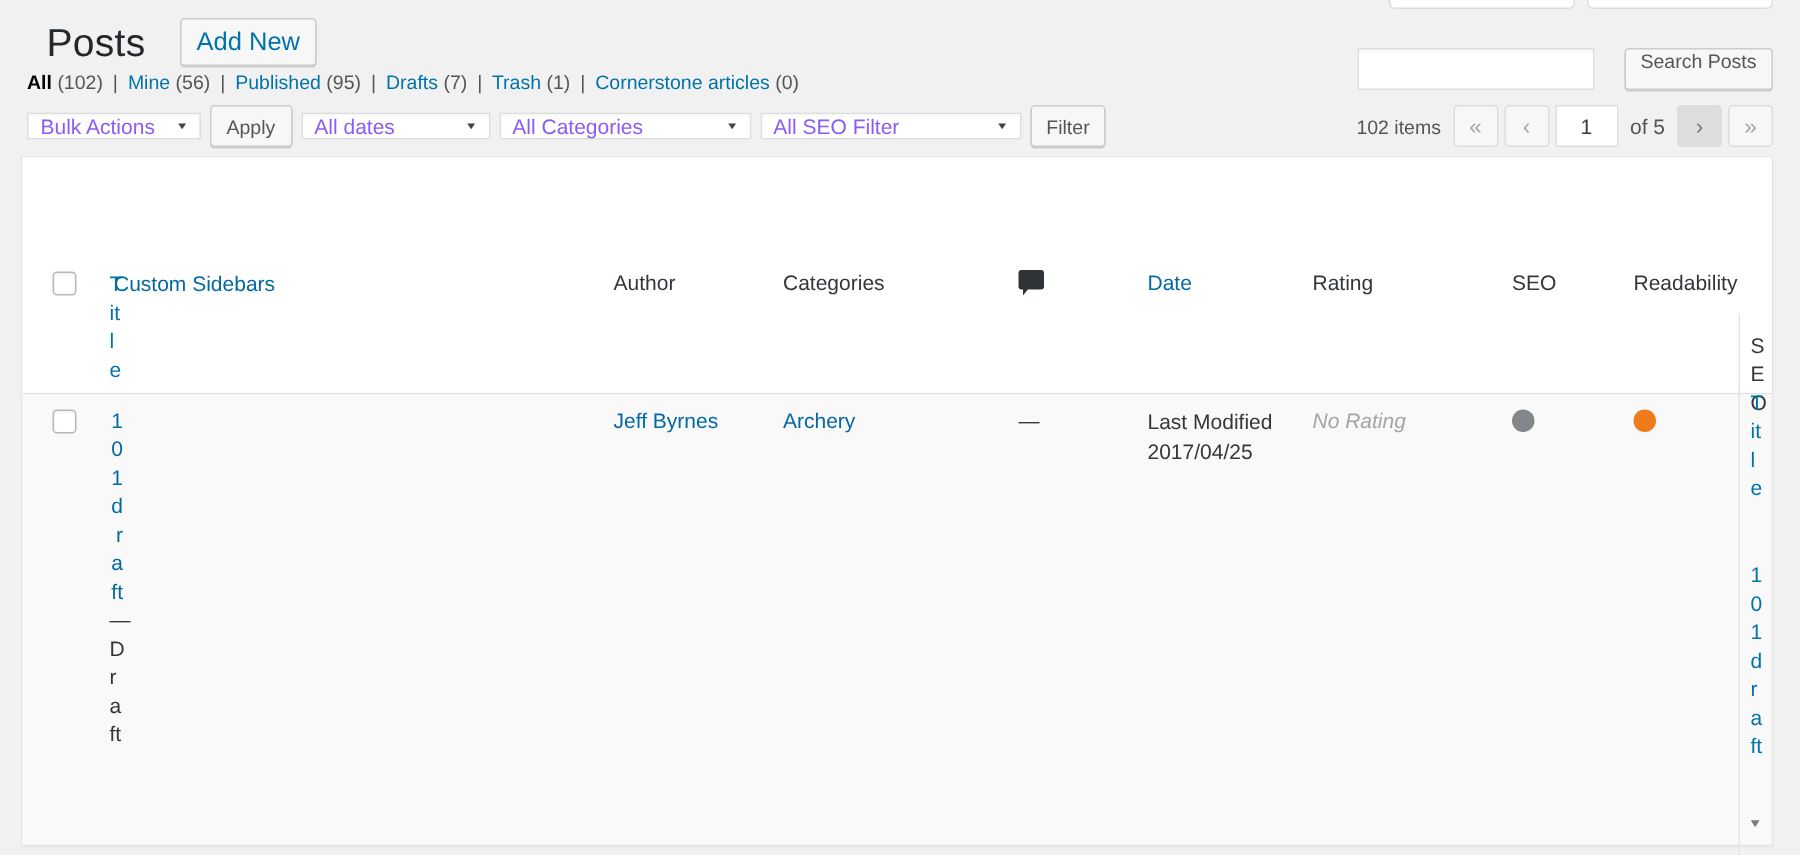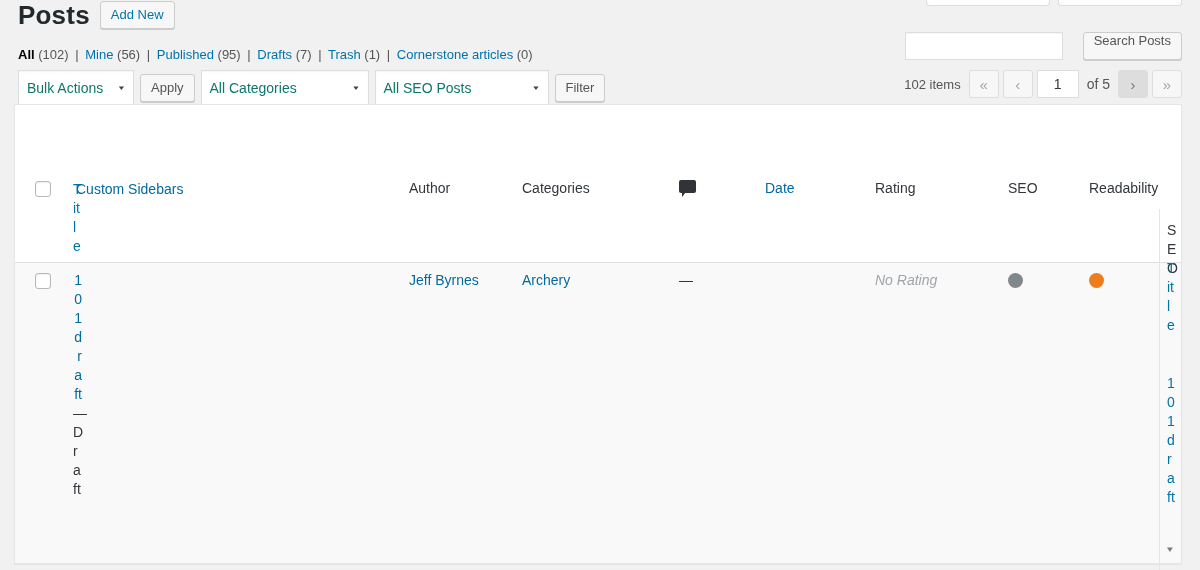--- a/index.html
+++ b/index.html
@@ -23,25 +23,25 @@
     display: flex; align-items: flex-end; justify-content: center;
     padding-bottom: 1px; box-sizing: border-box;
   }
 
   
   .title-row {
     position: absolute; left: 18px; top: 0px;
     display: flex; align-items: center; gap: 10px;
   }
   .page-title {
-    font-size: 26px; font-weight: 700; color: #23282d;
-    line-height: 30px; margin: 0; letter-spacing: .2px;
+    font-size: 26px; font-weight: 400; color: #23282d;
+    line-height: 30px; margin: 13px; letter-spacing: .2px;
   }
   .add-new-btn {
-    font-size: 13px; line-height: 1;
+    font-size: 17px; line-height: 1;
     padding: 6px 10px 7px;
     background: #f7f7f7; border: 1px solid #ccc;
     border-radius: 3px; color: #0073aa;
     box-shadow: 0 1px 0 #ccc; cursor: pointer;
     white-space: nowrap;
   }
 
   
   .status-links {
     position: absolute; left: 18px; top: 46px;
@@ -73,23 +73,23 @@
     cursor: pointer; white-space: nowrap;
   }
 
   
   .tablenav {
     position: absolute; left: 18px; right: 18px; top: 70px; height: 30px;
   }
   .alignleft { position: absolute; left: 0; top: 0; display: flex; align-items: center; gap: 6px; }
 
   .wp-select {
-    position: relative; height: 35px; box-sizing: border-box;
+    position: relative; height: 18px; box-sizing: border-box;
     background: #fff; border: 1px solid #ddd; border-radius: 0;
-    font-size: 14px; color: #0f766e;
+    font-size: 14px; color: #8b5cf6;
     display: flex; align-items: center; padding: 0 24px 0 8px;
     box-shadow: 0 1px 2px rgba(0,0,0,.04) inset;
     cursor: pointer; white-space: nowrap; text-align: right;
   }
   .wp-select::after {
     content: "▼"; position: absolute; right: 7px; top: 50%;
     transform: translateY(-50%) scaleY(.7); font-size: 9px; color: #444;
   }
   .sel-bulk  { width: 116px; }
   .sel-dates { width: 126px; }
@@ -250,22 +250,23 @@
 
   <div class="search-wrap">
     <input class="search-input" type="text" placeholder="" style="">
     <span class="search-btn">Search Posts</span>
   </div>
 
   <div class="tablenav">
     <div class="alignleft">
       <div class="wp-select sel-bulk">Bulk Actions</div>
       <div class="wp-btn">Apply</div>
+      <div class="wp-select sel-dates">All dates</div>
       <div class="wp-select sel-cats">All Categories</div>
-      <div class="wp-select sel-seo">All SEO Posts</div>
+      <div class="wp-select sel-seo">All SEO Filter</div>
       <div class="wp-btn">Filter</div>
     </div>
 
     <div class="alignright">
       <span class="displaying-num">102 items</span>
       <span class="pg-btn">«</span>
       <span class="pg-btn">‹</span>
       <span class="pg-current">1</span>
       <span class="pg-total">of 5</span>
       <span class="pg-btn active">›</span>
@@ -299,20 +300,24 @@
 
       <div class="cell" style="left:58px;">
         <div class="vert col-link">101draft</div>
         <div class="vert col-plain">— Draft</div>
       </div>
 
       <div class="cell c-author col-link">Jeff Byrnes</div>
       <div class="cell c-cats col-link">Archery</div>
       <div class="cell c-comment dash">—</div>
 
+      <div class="cell c-date date-cell">
+        <div>Last Modified</div>
+        <div>2017/04/25</div>
+      </div>
 
       <div class="cell c-rating no-rating">No Rating</div>
 
       <div class="cell c-seo">
         <span class="dot" id="seo-dot" style="background: rgb(130, 135, 140);"></span>
       </div>
       <div class="cell c-read">
         <span class="dot" id="read-dot" style="background: rgb(238, 124, 27);"></span>
       </div>
     </div>

